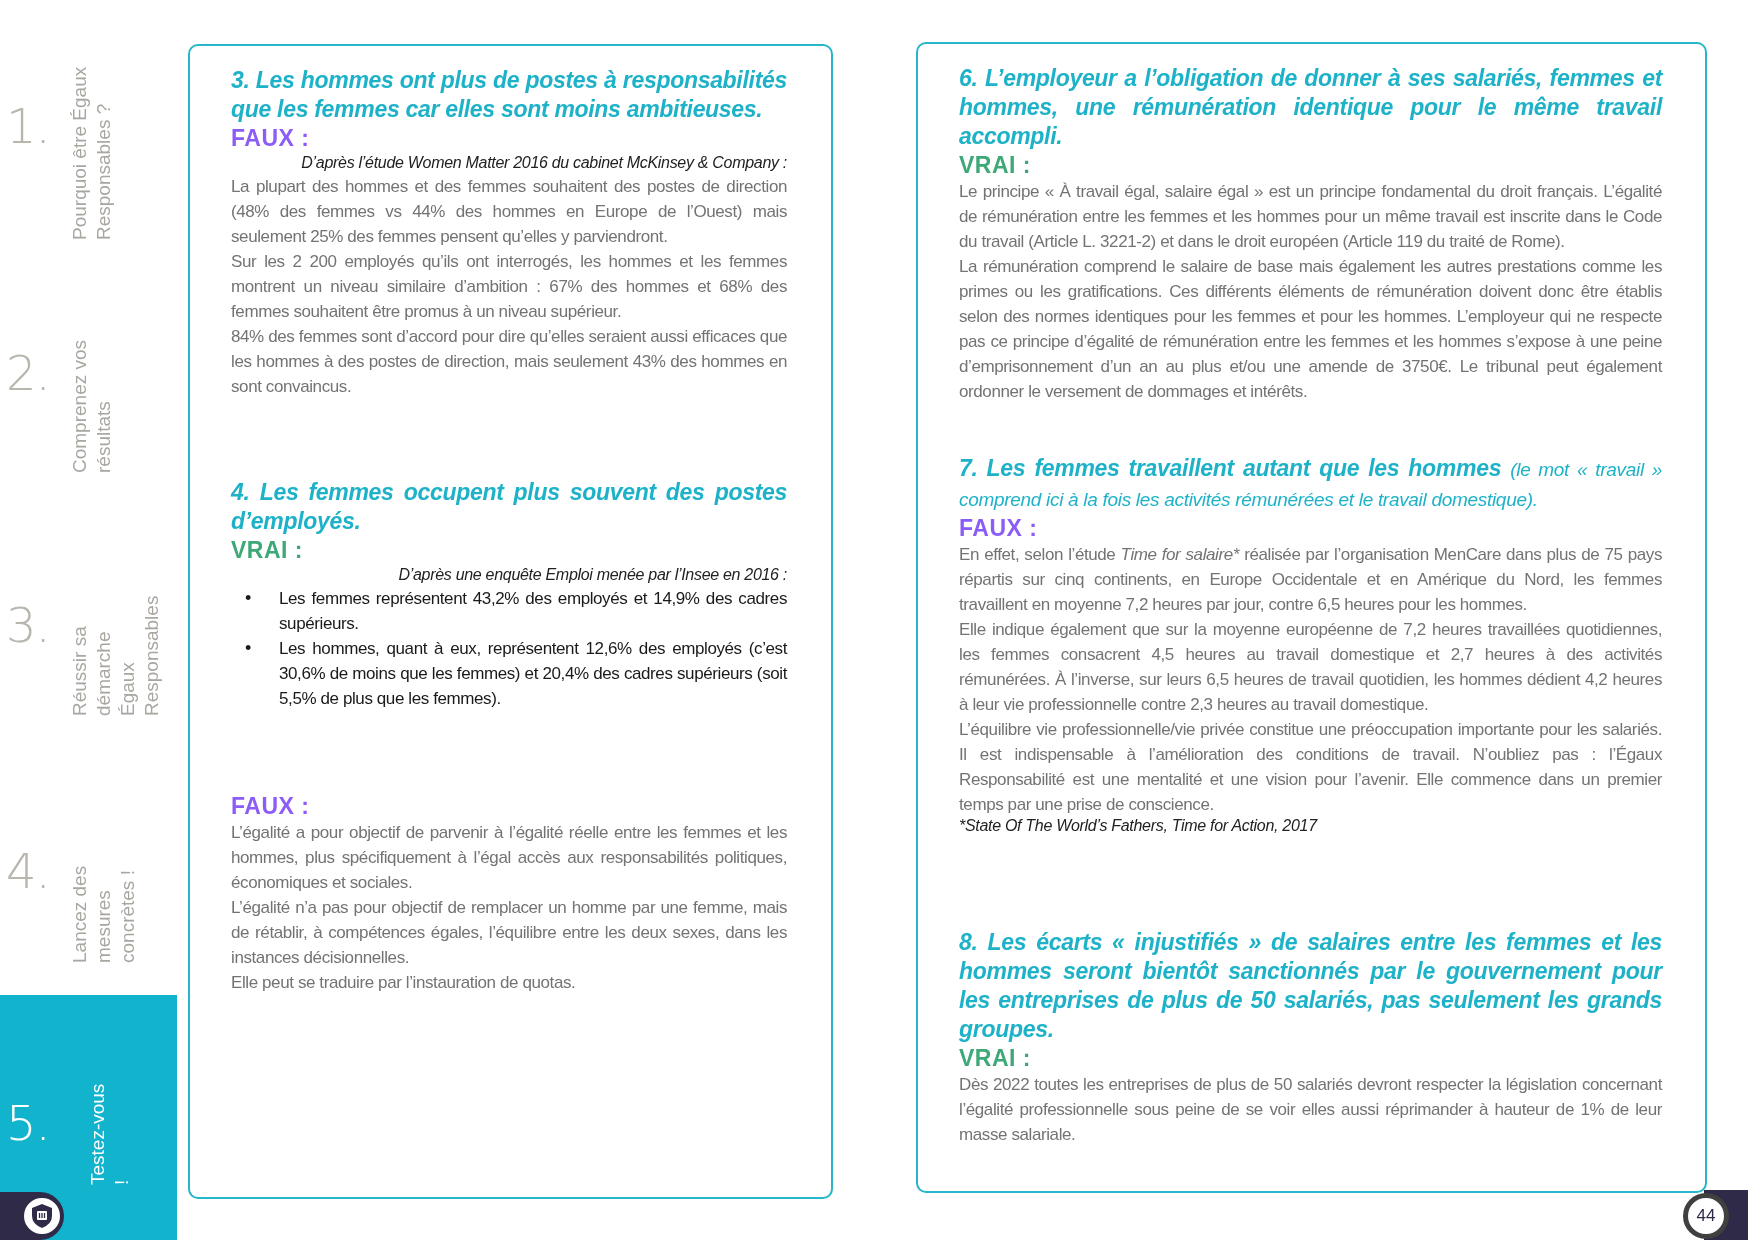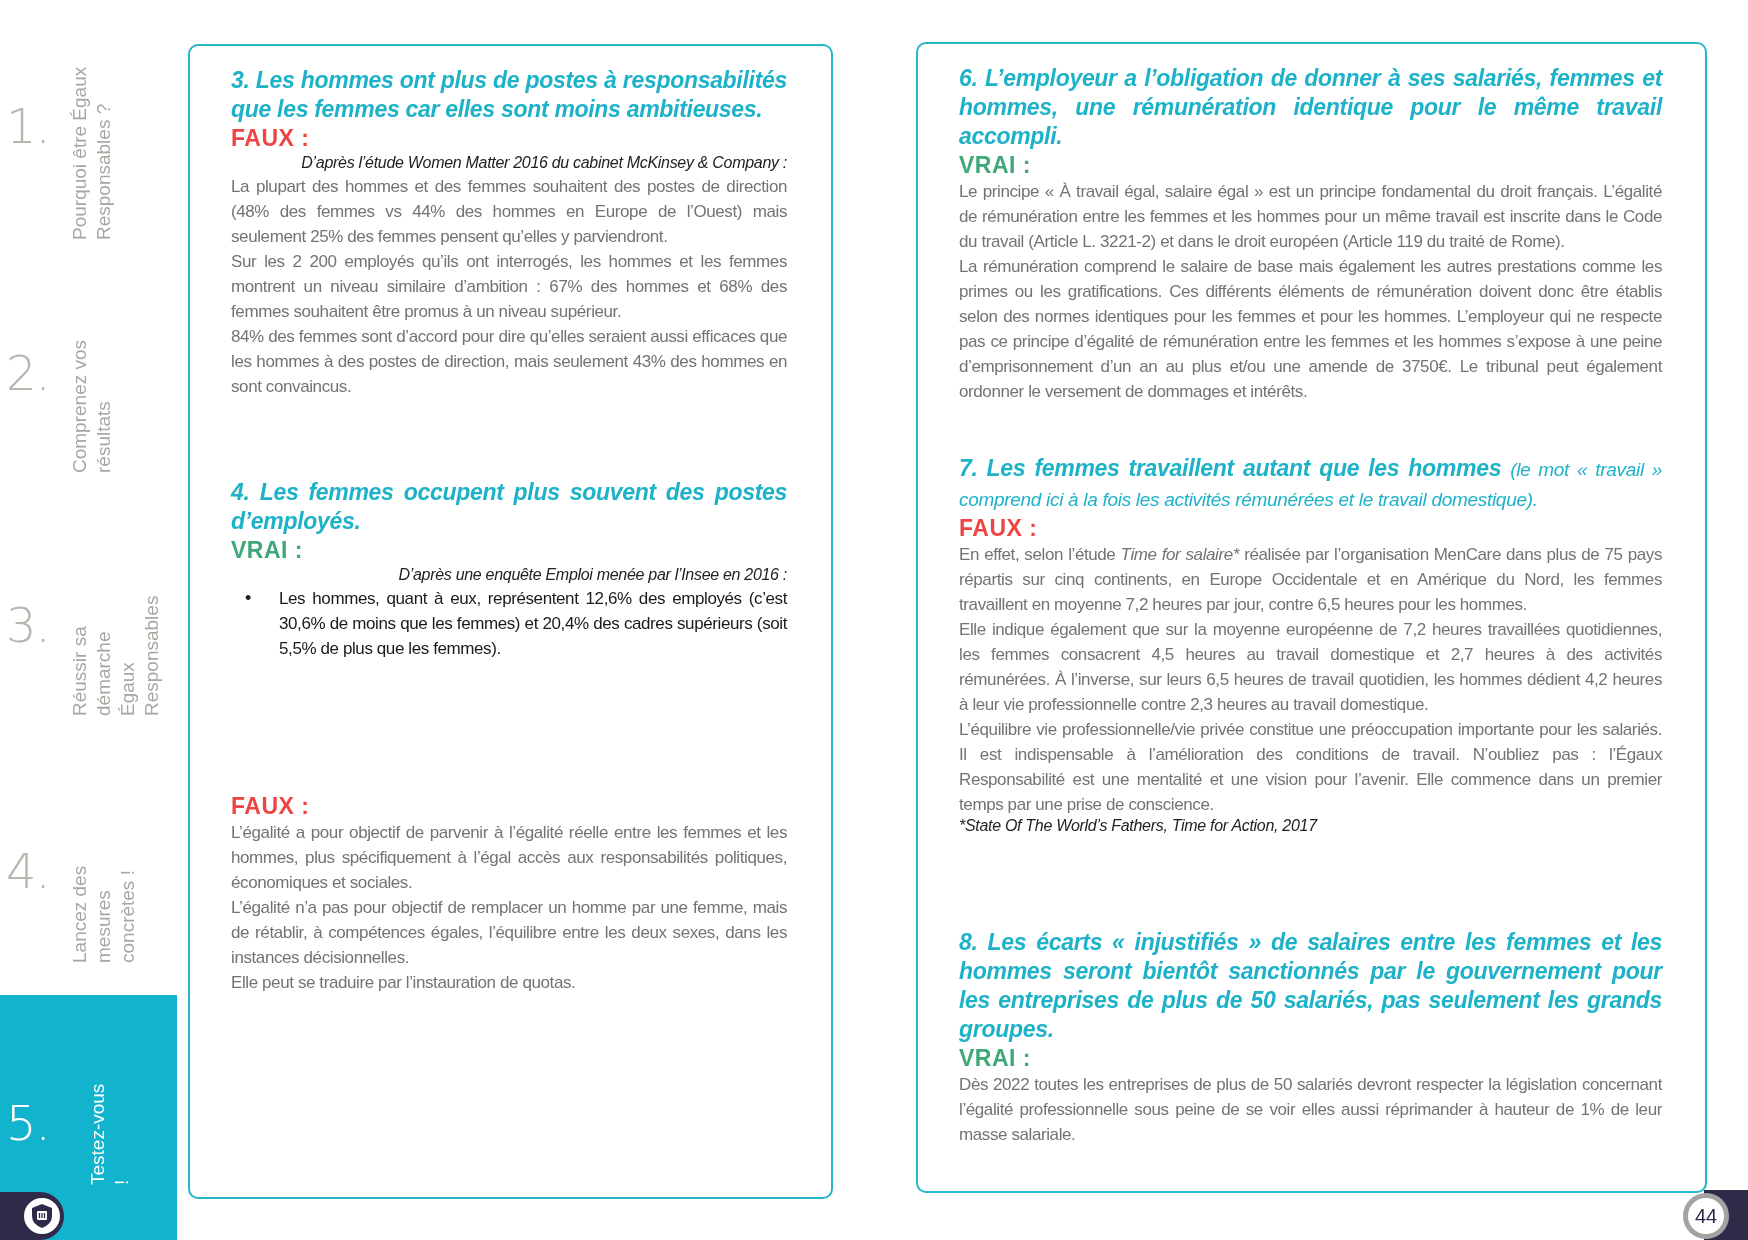--- a/index.html
+++ b/index.html
@@ -43,41 +43,41 @@
   .box-right { left:916px; top:42px; width:791px; height:1151px; }
   .content { position:absolute; }
   .content-left { left:231px; top:66px; width:556px; }
   .content-right { left:959px; top:64px; width:703px; }
   .q-title {
     color:#1eb2c8; font-weight:bold; font-style:italic; font-size:23px; line-height:29px;
     margin:0; text-align:justify; letter-spacing:-0.3px;
   }
   .q-title .q-sub { font-weight:normal; font-size:19px; }
   .verdict { font-weight:bold; font-size:23px; line-height:28px; margin:0; letter-spacing:0.5px; }
-  .verdict.faux { color:#ef4444; }
+  .verdict.faux { color:#8b5cf6; }
   .verdict.vrai { color:#3ea877; }
   .src { font-style:italic; font-size:16px; line-height:22px; margin:0; color:#222; letter-spacing:-0.3px;text-align:right; }
   .p {
     font-size:17px; line-height:25px; margin:0; text-align:justify; color:#737373;
     letter-spacing:-0.4px;
   }
   .note { font-style:italic; font-size:16px; line-height:18px; margin:0; color:#222; letter-spacing:-0.3px; }
   ul.bullets { margin:0; padding:0 0 0 48px; list-style:none; }
   ul.bullets li { position:relative; font-size:17px; line-height:25px; text-align:justify; letter-spacing:-0.4px; }
   ul.bullets li::before { content:"•"; position:absolute; left:-34px; top:0; font-size:18px; }
   .section { position:absolute; left:0; width:100%; }
   
   .pg-bar {
     position:absolute; left:1704px; top:1190px; width:44px; height:50px; background:#2e2a48;
   }
   .pg-circle {
     position:absolute; left:1683px; top:1193px; width:46px; height:46px; border-radius:50%;
-    background:#fff; border:5px solid #a3a3a3; box-sizing:border-box;
+    background:#fff; border:5px solid #404040; box-sizing:border-box;
     display:flex; align-items:center; justify-content:center;
-    font-size:20px; color:#2e2a48;
+    font-size:17px; color:#2e2a48;
   }
 </style>
 </head>
 <body>
 
 <nav class="sidebar">
   <div class="nav-item" style="top:40px;height:200px;">
     <span class="nav-num" style="top:58px;">1.</span>
     <span class="nav-label" style="top:18px;height:182px;">Pourquoi être Égaux
 Responsables ?</span>
@@ -119,20 +119,21 @@
     <p class="src">D’après l’étude Women Matter 2016 du cabinet McKinsey &amp; Company :</p>
     <p class="p">La plupart des hommes et des femmes souhaitent des postes de direction (48% des femmes vs 44% des hommes en Europe de l’Ouest) mais seulement 25% des femmes pensent qu’elles y parviendront.</p>
     <p class="p">Sur les 2 200 employés qu’ils ont interrogés, les hommes et les femmes montrent un niveau similaire d’ambition : 67% des hommes et 68% des femmes souhaitent être promus à un niveau supérieur.</p>
     <p class="p">84% des femmes sont d’accord pour dire qu’elles seraient aussi efficaces que les hommes à des postes de direction, mais seulement 43% des hommes en sont convaincus.</p>
   </div>
   <div class="section" style="top:412px;">
     <p class="q-title">4. Les femmes occupent plus souvent des postes d’employés.</p>
     <p class="verdict vrai">VRAI :</p>
     <p class="src">D’après une enquête Emploi menée par l’Insee en 2016 :</p>
     <ul class="bullets">
+      <li>Les femmes représentent 43,2% des employés et 14,9% des cadres supérieurs.</li>
       <li>Les hommes, quant à eux, représentent 12,6% des employés (c’est 30,6% de moins que les femmes) et 20,4% des cadres supérieurs (soit 5,5% de plus que les femmes).</li>
     </ul>
   </div>
   <div class="section" style="top:726px;">
     <p class="verdict faux">FAUX :</p>
     <p class="p">L’égalité a pour objectif de parvenir à l’égalité réelle entre les femmes et les hommes, plus spécifiquement à l’égal accès aux responsabilités politiques, économiques et sociales.</p>
     <p class="p">L’égalité n’a pas pour objectif de remplacer un homme par une femme, mais de rétablir, à compétences égales, l’équilibre entre les deux sexes, dans les instances décisionnelles.</p>
     <p class="p">Elle peut se traduire par l’instauration de quotas.</p>
   </div>
 </div>

